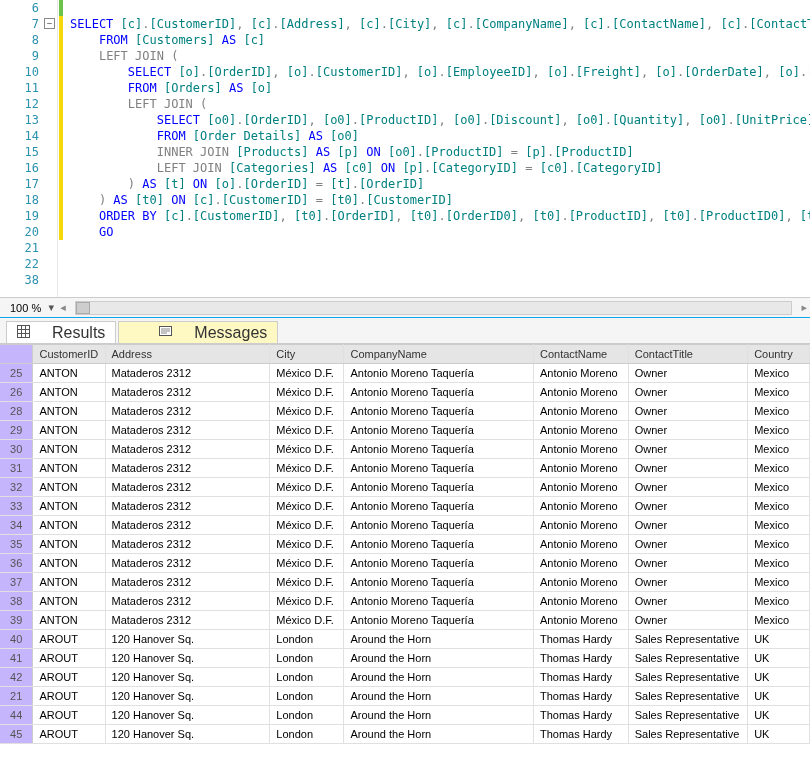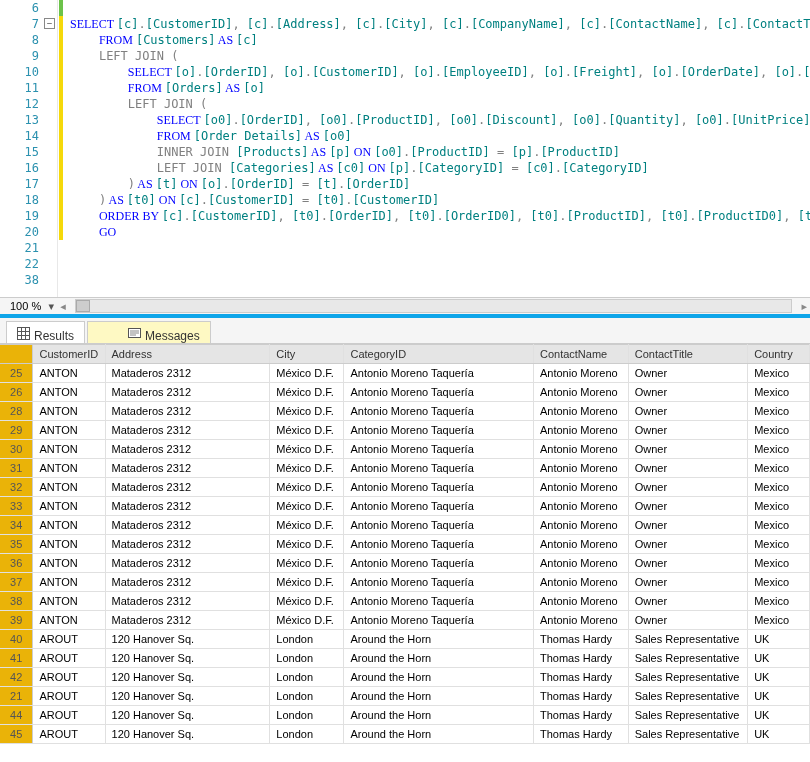--- a/index.html
+++ b/index.html
@@ -49,28 +49,28 @@
   .code {
     font-family: Consolas, monospace;
     font-size: 12px;
     line-height: 16px;
     white-space: pre;
     padding-left: 6px;
     overflow: hidden;
     flex: 1;
   }
   .code .line { height: 16px; }
-  .kw  { color: #0000ff; font-family: Liberation Serif, serif; }
+  .kw  { color: #0000ff; }
   .obj { color: #008080; }
   .op  { color: #808080; }
   .zoom-bar {
     height: 20px;
     display: flex;
     align-items: center;
-    border-bottom: 4px solid #0ea5e9;
+    border-bottom: 1px solid #0ea5e9;
     background: #f5f5f5;
     font-size: 11px;
   }
   .zoom-bar .zoom { padding: 0 4px 0 10px; }
   .zoom-bar .dd { width: 12px; text-align: center; color: #555; }
   .zoom-bar .track {
     flex: 1; height: 14px; margin: 0 6px;
     background: #e8e8e8; border: 1px solid #ccc; position: relative;
   }
   .zoom-bar .thumb { position: absolute; left: 0; top: 0; bottom: 0; width: 14px; background: #cdcdcd; border: 1px solid #aaa; }
@@ -80,26 +80,26 @@
     align-items: flex-end;
     background: #f5f5f5;
     border-bottom: 1px solid #ccc;
     padding-left: 6px;
     gap: 2px;
   }
   .tab {
     height: 22px;
     padding: 0 10px;
     display: flex;
-    align-items: flex-end;
-    gap: 4px;
+    align-items: center;
+    gap: 22px;
     border: 1px solid #ccc;
     border-bottom: none;
     background: #fff;
-    font-size: 12px;
+    font-size: 16px;
     color: #333;
   }
   .tab.inactive { background: #fef9c3; padding-left: 40px; }
   .tab svg { width: 13px; height: 13px; }
   .grid {
     height: 418px;
     overflow: hidden;
     position: relative;
   }
   .grid table {
@@ -118,21 +118,21 @@
     overflow: hidden;
   }
   .grid th {
     background: #e5e5e5;
     border-top: 1px solid #ccc;
     border-bottom: 1px solid #ccc;
     font-weight: normal;
     color: #333;
   }
   .grid .rownum {
-    background: #eab308;
+    background: #c4b5fd;
     text-align: center;
     color: #555;
     width: 32px;
     border-right: 1px solid #ccc;
   }
   .col-cust { width: 70px; }
   .col-addr { width: 160px; }
   .col-city { width: 72px; }
   .col-comp { width: 184px; }
   .col-name { width: 92px; }
@@ -223,21 +223,21 @@
 </div>
 
 <div class="grid">
   <table id="grid-table">
     <thead>
         <tr id="grid-head">
           <th class="rownum"></th>
           <th class="col-cust">CustomerID</th>
           <th class="col-addr">Address</th>
           <th class="col-city">City</th>
-          <th class="col-comp">CategoryID</th>
+          <th class="col-comp">CompanyName</th>
           <th class="col-name">ContactName</th>
           <th class="col-title">ContactTitle</th>
           <th class="col-ctry">Country</th>
         </tr>
       </thead>
     <tbody id="grid-body">
         <tr>
           <td class="rownum">25</td>
           <td class="col-cust">ANTON</td>
           <td class="col-addr">Mataderos  2312</td>

